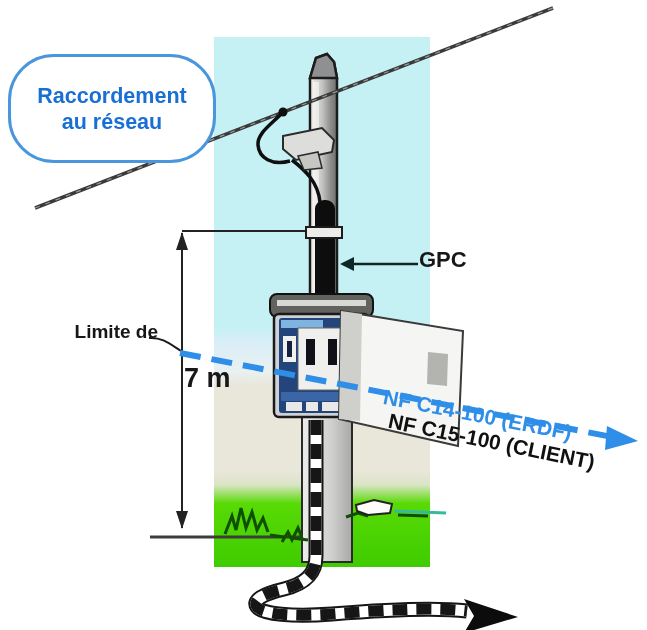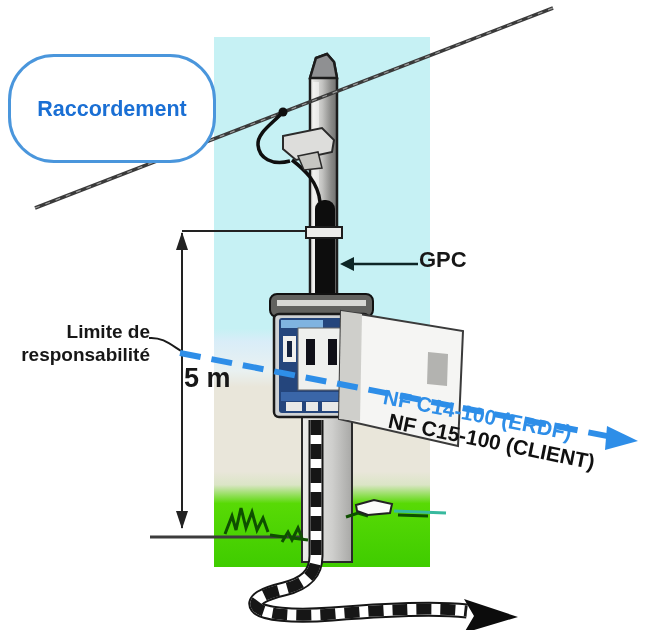--- a/index.html
+++ b/index.html
@@ -18,21 +18,21 @@
   }
   svg.overlay{position:absolute;left:0;top:0;}
   .label{position:absolute;color:#171717;font-weight:bold;white-space:nowrap;}
   .bubble{
     position:absolute;left:8px;top:54px;width:202px;height:103px;
     background:#ffffff;border:3px solid #4a96dc;border-radius:46px;
     display:flex;flex-direction:column;justify-content:center;align-items:center;
     color:#1a6fd4;font-weight:bold;font-size:21.5px;line-height:26px;text-align:center;
   }
   .limit-label{
-    position:absolute;left:0px;top:320px;width:150px;text-align:right;
+    position:absolute;left:8px;top:320px;width:150px;text-align:right;
     font-weight:bold;font-size:19px;line-height:23px;color:#171717;
   }
   .dim-label{left:184px;top:363px;font-size:27px;}
   .gpc-label{left:419px;top:247px;font-size:22px;}
   .norm-erdf{
     left:386px;top:385px;font-size:21px;color:#2e8ee8;
     transform:rotate(11deg);transform-origin:left top;
   }
   .norm-client{
     left:391px;top:409px;font-size:21px;color:#101010;
@@ -143,28 +143,28 @@
 
     <g>
       <path d="M149,338 C162,337 170,344 181,351" stroke="#1a1a1a" stroke-width="2" fill="none"></path>
       <line x1="180" y1="353" x2="612" y2="437" stroke="#2e8ee8" stroke-width="6" stroke-dasharray="21 11"></line>
       <polygon points="607,426 638,441 605,450" fill="#2e8ee8"></polygon>
     </g>
   </svg>
 
   <div class="bubble">
     <div>Raccordement</div>
+    <div>au réseau</div>
   </div>
 
   <div class="limit-label">
     <div>Limite de</div>
-    <div>responsabilité</div>
   </div>
 
-  <div class="label dim-label">5 m</div>
+  <div class="label dim-label">7 m</div>
 
   <div class="label gpc-label">GPC</div>
 
   <div class="label norm-erdf">NF C14-100 (ERDF)</div>
 
   <div class="label norm-client">NF C15-100 (CLIENT)</div>
 
 </div>
 
 </body></html>

